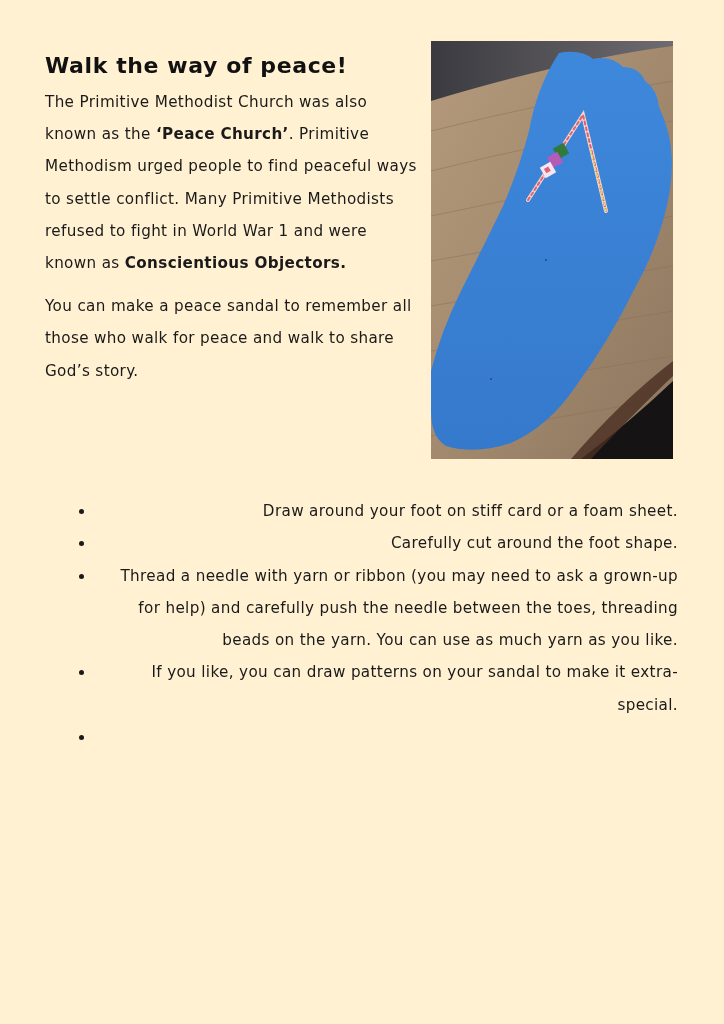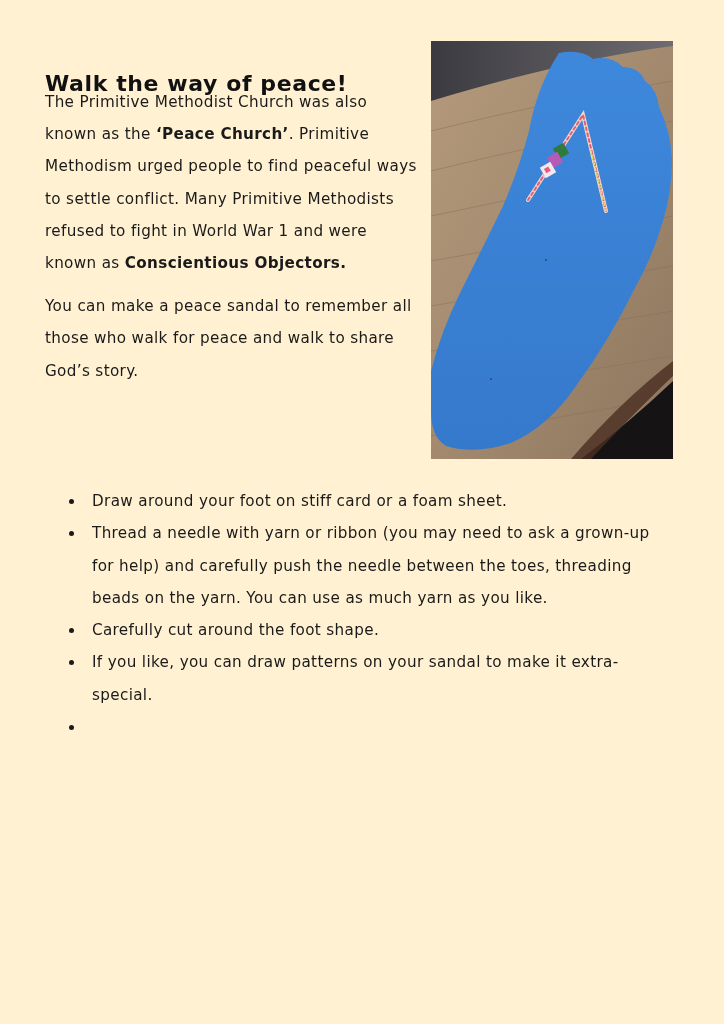--- a/index.html
+++ b/index.html
@@ -11,21 +11,21 @@
       height: 1024px;
       background: #fff1d2;
       position: relative;
       overflow: hidden;
       font-family: "DejaVu Sans", sans-serif;
       color: #1a1a1a;
     }
     .title {
       position: absolute;
       left: 45px;
-      top: 68px;
+      top: 50px;
       margin: 0;
       font-size: 22px;
       font-weight: bold;
       letter-spacing: 0.6px;
       color: #111;
       line-height: 32px;
     }
     .intro {
       position: absolute;
       left: 45px;
@@ -51,26 +51,27 @@
       background: #7a6a5a;
     }
     .photo svg {
       display: block;
     }
     .steps {
       position: absolute;
       left: 64px;
       top: 481px;
       width: 600px;
-      margin: 4px;
+      margin: 14px;
       padding: 0;
       list-style: none;
       font-size: 15.2px;
       line-height: 32.3px;
       letter-spacing: 0.35px;
+      text-align: right;
     }
     .steps li {
       position: relative;
       padding-left: 24px;
     }
     .steps li .bullet {
       position: absolute;
       left: 1px;
       top: 14px;
       width: 5px;
@@ -144,17 +145,17 @@
       <rect x="114" y="126" width="5" height="5" fill="#e0607a" transform="rotate(-30 117 129)"></rect>
     </g>
 
     <circle cx="115" cy="219" r="1" fill="#1e4b86"></circle>
     <circle cx="60" cy="338" r="1" fill="#1e4b86"></circle>
   </svg>
 </div>
 
 <ul class="steps">
   <li><span class="bullet"></span><span>Draw around your foot on stiff card or a foam sheet.</span></li>
+  <li><span class="bullet"></span><span>Carefully cut around the foot shape.</span></li>
   <li><span class="bullet"></span><span>Thread a needle with yarn or ribbon (you may need to ask a grown-up for help) and carefully push the needle between the toes, threading  beads on the yarn. You can use as much yarn as you like.</span></li>
-  <li><span class="bullet"></span><span>Carefully cut around the foot shape.</span></li>
   <li><span class="bullet"></span><span>If you like, you can draw patterns on your sandal to make it extra-special.</span></li>
   <li><span class="bullet"></span></li>
 </ul>
 
 </body></html>

